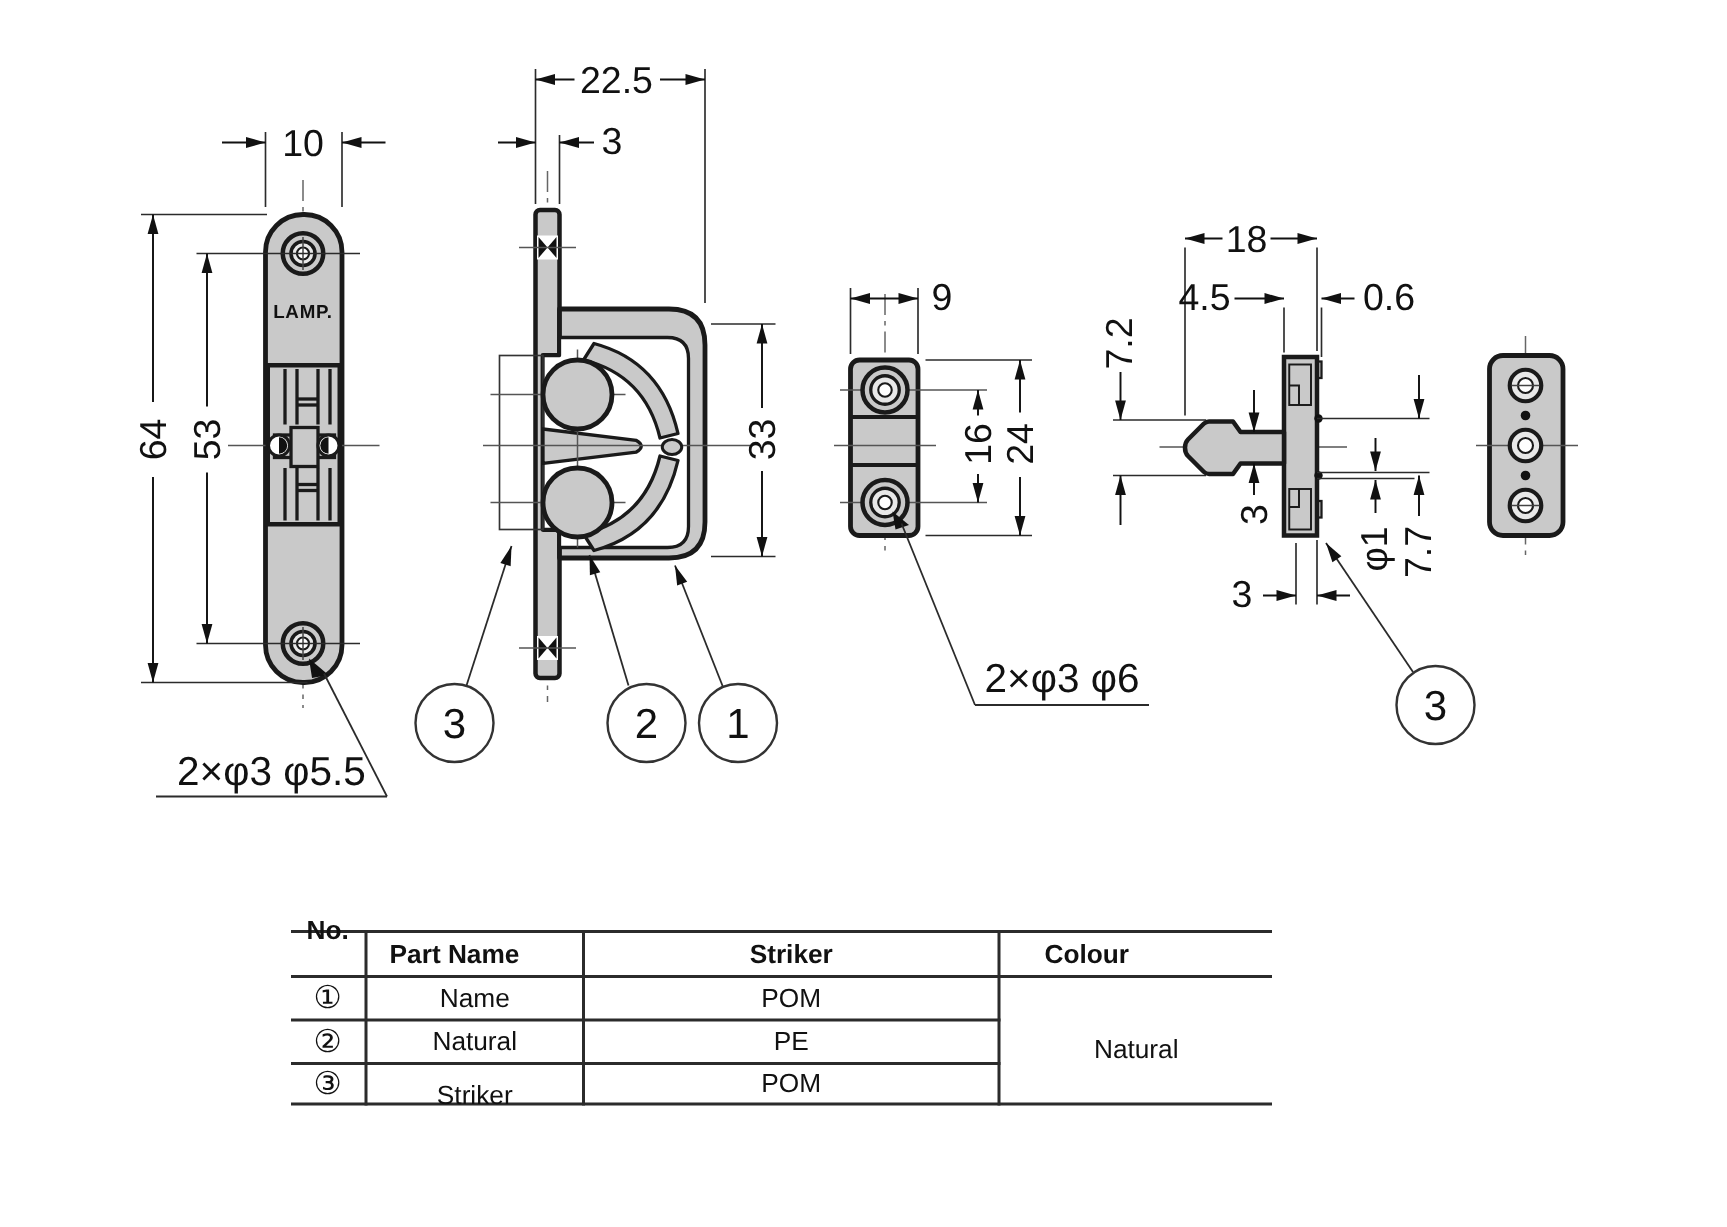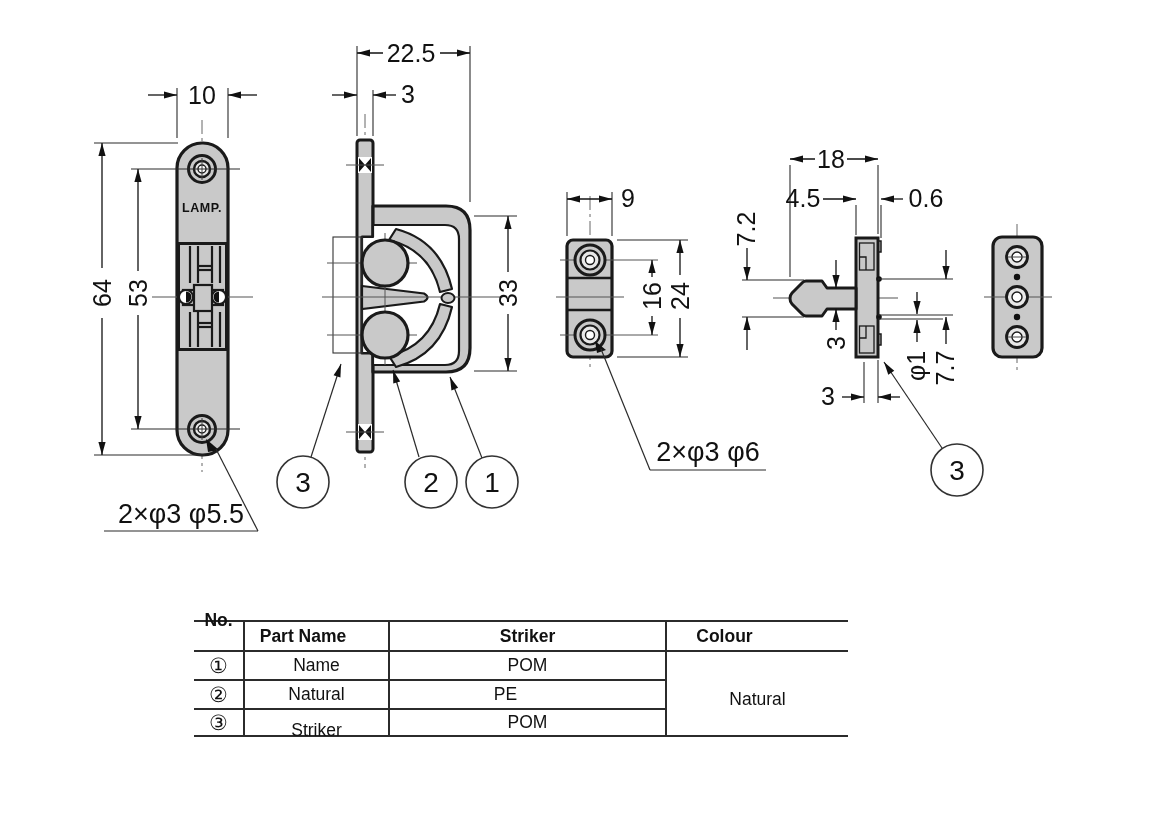--- a/index.html
+++ b/index.html
@@ -334,21 +334,21 @@
   <div class="tcell thead" style="left:245px;top:622px;width:116px;height:28px">Part Name</div>
   <div class="tcell thead" style="left:390px;top:622px;width:275px;height:28px">Striker</div>
   <div class="tcell thead" style="left:634px;top:622px;width:181px;height:28px">Colour</div>
 
   <div class="tcell tnum" style="left:194px;top:652px;width:49px;height:27px">①</div>
   <div class="tcell" style="left:245px;top:652px;width:143px;height:27px">Name</div>
   <div class="tcell" style="left:390px;top:652px;width:275px;height:27px">POM</div>
 
   <div class="tcell tnum" style="left:194px;top:681px;width:49px;height:27px">②</div>
   <div class="tcell" style="left:245px;top:681px;width:143px;height:27px">Natural</div>
-  <div class="tcell" style="left:368px;top:681px;width:275px;height:27px">PE</div>
+  <div class="tcell" style="left:390px;top:681px;width:275px;height:27px">PE</div>
 
   <div class="tcell tnum" style="left:194px;top:710px;width:49px;height:25px">③</div>
   <div class="tcell" style="left:245px;top:710px;width:143px;height:40px">Striker</div>
   <div class="tcell" style="left:390px;top:710px;width:275px;height:25px">POM</div>
 
   <div class="tcell" style="left:667px;top:652px;width:181px;height:94px">Natural</div>
 </div>
 
 </div>
 

